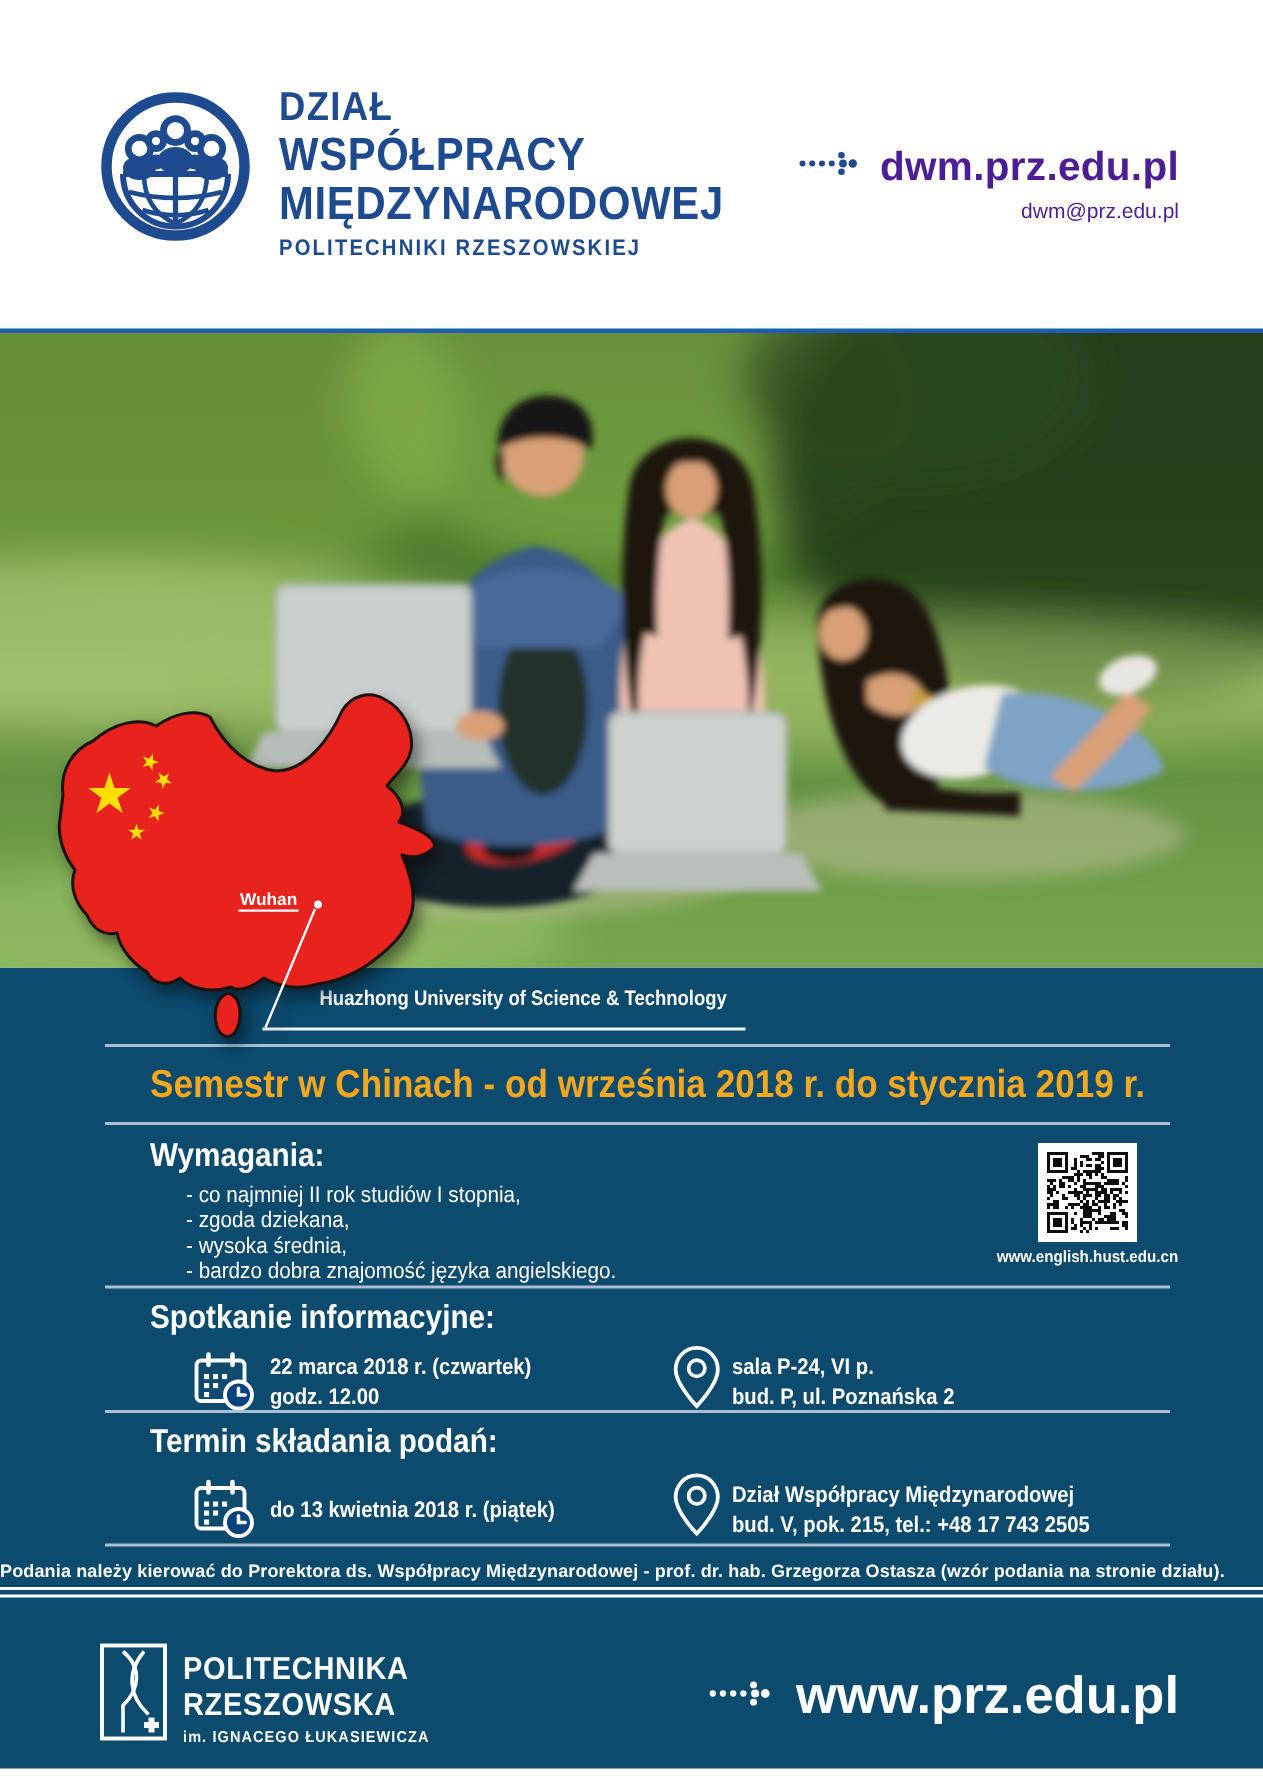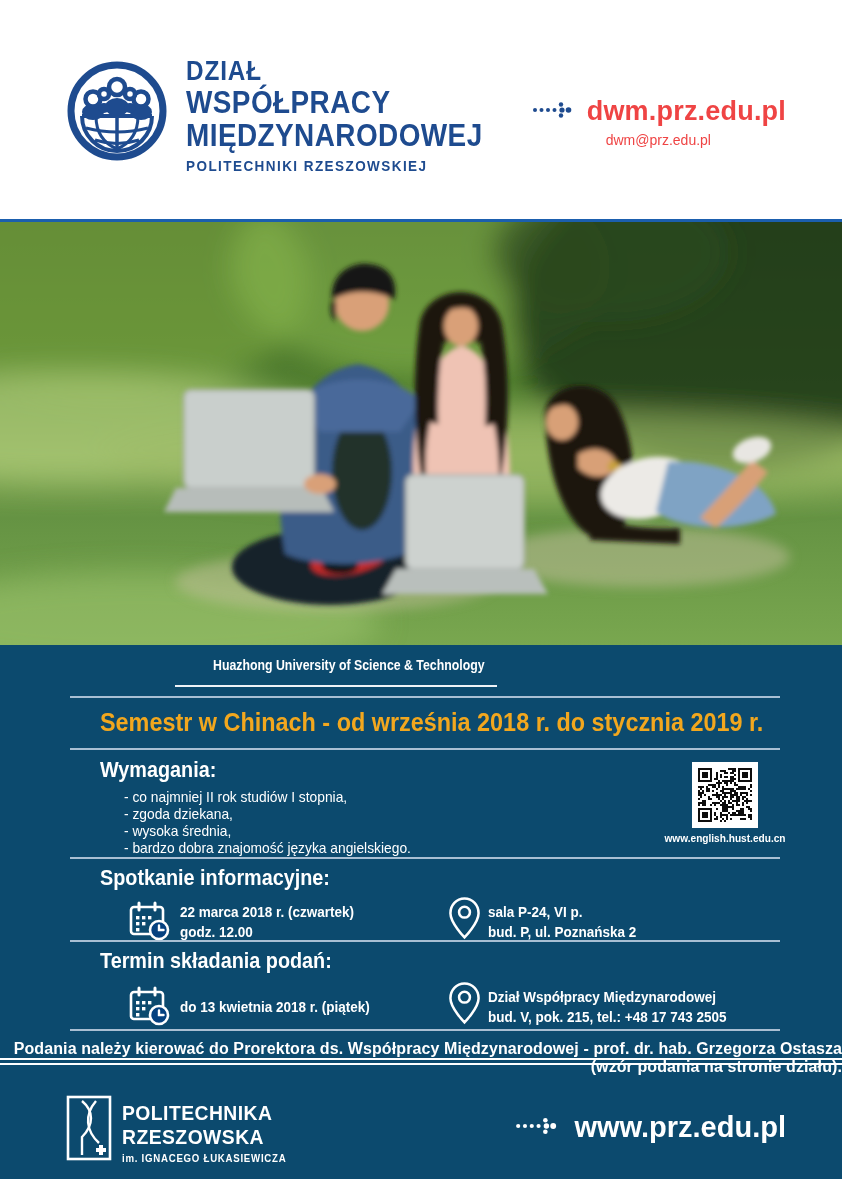--- a/index.html
+++ b/index.html
@@ -6,21 +6,21 @@
   body { background:#ffffff; font-family:"Liberation Sans","DejaVu Sans",sans-serif; }
   .poster { position:relative; width:842px; height:1191px; background:#ffffff; overflow:hidden; }
 
   
   .header { position:absolute; top:0; left:0; width:842px; height:219px; background:#fff;padding-left:16px; }
   .logo-mark { position:absolute; left:64px; top:58px; width:106px; height:106px; }
   .dept-title { position:absolute; left:186px; top:56px; color:#1e4b8f; transform:scaleX(.9); transform-origin:left top; }
   .dept-l1 { font-size:27px; font-weight:700; letter-spacing:1px; line-height:30px; }
   .dept-l2, .dept-l3 { font-size:31px; font-weight:700; letter-spacing:.5px; line-height:33px; }
   .dept-sub { font-size:15px; font-weight:700; letter-spacing:1.6px; margin-top:5px; }
-  .header-contact { position:absolute; right:56px; top:96px; text-align:center; color:#ef4444; }
+  .header-contact { position:absolute; right:56px; top:96px; text-align:right; color:#4c1d95; }
   .site-row { display:flex; align-items:center; justify-content:flex-end; gap:12px; }
   .site-big { font-size:27px; font-weight:700; letter-spacing:.2px; }
   .hc-line { font-size:14px; font-weight:400; margin-top:5px; }
   .top-rule { position:absolute; top:219px; left:0; width:842px; height:3px; background:#1b5fae; }
 
   
   .photo { position:absolute; top:222px; left:0; width:842px; height:423px; overflow:hidden; }
   .photo svg { display:block; }
 
   
@@ -46,32 +46,32 @@
   .qr-label { position:absolute; left:640px; top:187px; width:170px; text-align:center; font-size:11px; font-weight:700;
               transform:scaleX(.92); transform-origin:center top; }
   .cal-icon { position:absolute; width:44px; height:44px; }
   .pin-icon { position:absolute; width:33px; height:44px; }
   .detail { position:absolute; font-size:15px; font-weight:700; line-height:20px;
             transform:scaleX(.9); transform-origin:left top; white-space:nowrap; }
   .cal-meet { left:128px; top:254px; } .det-meet-date { left:180px; top:257px; }
   .pin-meet { left:448px; top:251px; } .det-meet-place { left:488px; top:257px; }
   .cal-term { left:128px; top:339px; } .det-term-date { left:180px; top:352px; }
   .pin-term { left:448px; top:336px; } .det-term-place { left:488px; top:342px; }
-  .note { position:absolute; left:0; top:395px; width:842px; text-align:right; font-size:16px; font-weight:700;
+  .note { position:absolute; left:0; top:395px; width:842px; text-align:left; font-size:12px; font-weight:700;
           letter-spacing:.1px; }
   .dline1 { position:absolute; left:0; top:413px; width:842px; height:2px; background:#fff; }
   .dline2 { position:absolute; left:0; top:418px; width:842px; height:2px; background:#fff; }
 
   
   .pr-logo { position:absolute; left:66px; top:450px; width:46px; height:66px; }
   .org-block { position:absolute; left:122px; top:456px; color:#fff; transform:scaleX(.92); transform-origin:left top; }
   .org-l { font-size:21px; font-weight:700; line-height:24px; letter-spacing:.5px; }
   .org-s { font-size:10.5px; font-weight:700; letter-spacing:.8px; margin-top:3px; }
   .footer-site { position:absolute; right:56px; top:466px; display:flex; align-items:center; gap:14px; color:#fff; }
-  .footer-big { font-size:29px; font-weight:700; }
+  .footer-big { font-size:35px; font-weight:700; }
 </style>
 </head>
 <body>
 
 <div class="poster">
 
   <div class="header">
     <div class="logo-mark">
       <svg viewBox="0 0 106 106" width="106" height="106">
         <g stroke="#1e4b8f" fill="none" stroke-width="7">
@@ -199,20 +199,54 @@
         <rect x="608" y="240" width="14" height="10" rx="2" fill="#c9a23a" transform="rotate(24 615 245)"></rect>
         <ellipse cx="648" cy="266" rx="48" ry="30" fill="#eceae6" transform="rotate(-14 648 266)"></ellipse>
         <path d="M668 240 C720 236 770 262 776 292 C740 312 680 308 656 290 Z" fill="#7fa3c4"></path>
         <path d="M700 296 C724 270 742 250 752 238 L768 250 C754 268 734 290 716 306 Z" fill="#d8a077"></path>
         <ellipse cx="752" cy="228" rx="20" ry="12" fill="#e8e6e2" transform="rotate(-20 752 228)"></ellipse>
         <path d="M590 296 C620 304 650 308 680 306 L680 322 L590 318 Z" fill="#1a130f"></path>
       </g>
     </svg>
   </div>
 
+  <div class="map-wrap">
+    <svg viewBox="0 0 312 262" width="312" height="262">
+      <defs>
+        <path id="star" d="M0 -1 L0.2245 -0.309 L0.951 -0.309 L0.3633 0.118 L0.5878 0.809 L0 0.382 L-0.5878 0.809 L-0.3633 0.118 L-0.951 -0.309 L-0.2245 -0.309 Z"></path>
+      </defs>
+      <g stroke="#1c120e" stroke-width="2" fill="#e8231e" stroke-linejoin="round">
+        <path d="M14 78
+          C12 62 20 48 34 42 C48 30 64 26 76 32 C88 24 102 20 112 26
+          C122 46 138 60 156 62 C176 62 192 40 200 22 C206 12 218 8 228 14
+          C240 20 248 34 246 48 C244 58 236 64 230 72 C238 78 244 88 238 96
+          C248 100 260 104 262 112 C256 120 246 120 240 118
+          C246 132 250 146 246 158 C242 170 234 178 224 186
+          C212 196 198 202 184 204 C172 208 158 206 148 200
+          C140 206 132 210 126 206 C114 210 100 208 92 200
+          C84 206 74 204 70 196 C60 190 52 180 50 170
+          C42 172 34 168 30 158 C22 150 18 138 22 128
+          C14 118 10 104 12 94 Z"></path>
+        <path d="M124 210 C132 212 134 224 130 234 C126 242 118 240 116 230 C114 220 118 212 124 210 Z"></path>
+      </g>
+      <g fill="#ffde00">
+        <use href="#star" transform="translate(45,78) scale(15)"></use>
+        <use href="#star" transform="translate(72,56) scale(6) rotate(20)"></use>
+        <use href="#star" transform="translate(81,68) scale(6) rotate(40)"></use>
+        <use href="#star" transform="translate(76,90) scale(6) rotate(20)"></use>
+        <use href="#star" transform="translate(63,103) scale(6)"></use>
+      </g>
+      <g>
+        <text x="132" y="151" font-size="11.5" font-weight="bold" fill="#ffffff" font-family="Liberation Sans, DejaVu Sans, sans-serif">Wuhan</text>
+        <line x1="131" y1="155" x2="171" y2="155" stroke="#ffffff" stroke-width="1.5"></line>
+        <circle cx="184" cy="151" r="2.6" fill="#ffffff"></circle>
+        <line x1="182" y1="154" x2="149" y2="233" stroke="#ffffff" stroke-width="1.6"></line>
+      </g>
+    </svg>
+  </div>
 
   <div class="content">
     <div class="hust-label">Huazhong University of Science &amp; Technology</div>
     <div class="hust-rule"></div>
 
     <div class="sep sep1"></div>
     <div class="main-title">Semestr w Chinach - od września 2018 r. do stycznia 2019 r.</div>
     <div class="sep sep2"></div>
 
     <div class="section-h h-wym">Wymagania:</div>

